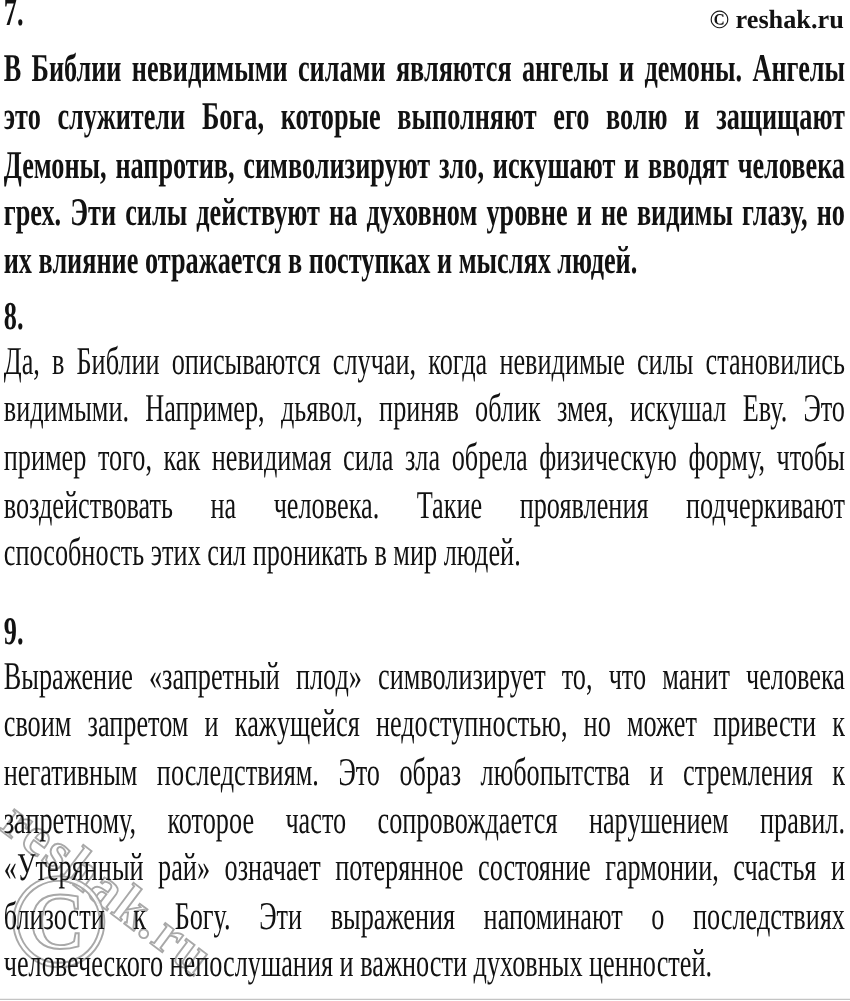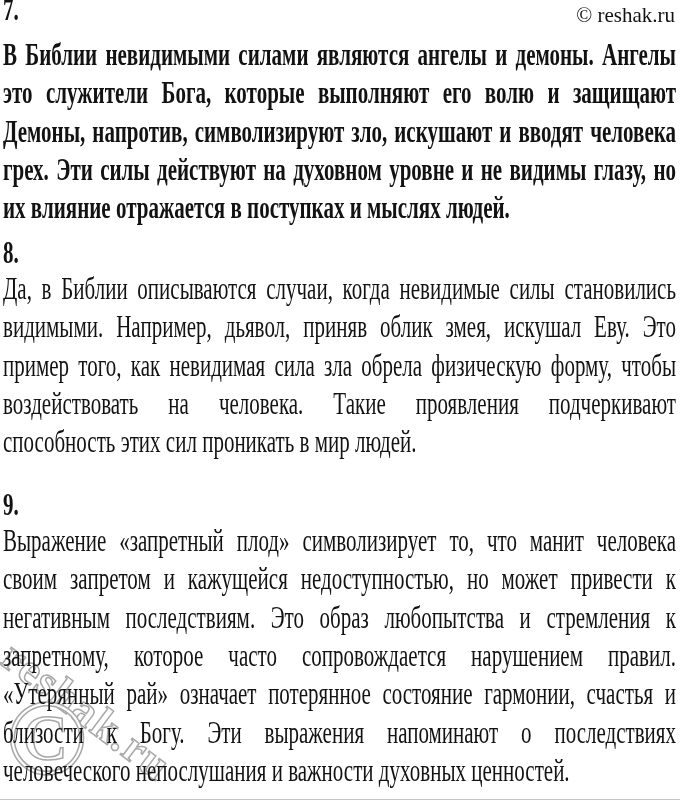--- a/index.html
+++ b/index.html
@@ -9,20 +9,21 @@
     background:#ffffff;
     overflow:hidden;
     font-family:"Liberation Serif","DejaVu Serif",serif;
     color:#121212;
   }
   
   .brand{
     position:absolute;top:3px;right:5px;
     font-size:21px;line-height:24px;
     color:#121212;
+    font-weight:bold;
   }
   
   .section{position:absolute;left:3px;right:4px;}
   #sec0{top:-5px;}
   #sec1{top:238px;}
   #sec2{top:490px;}
   .num-line{
     height:38.35px;line-height:38.35px;
     font-weight:bold;font-size:21px;
     transform:scaleY(1.5);transform-origin:0 28px;

